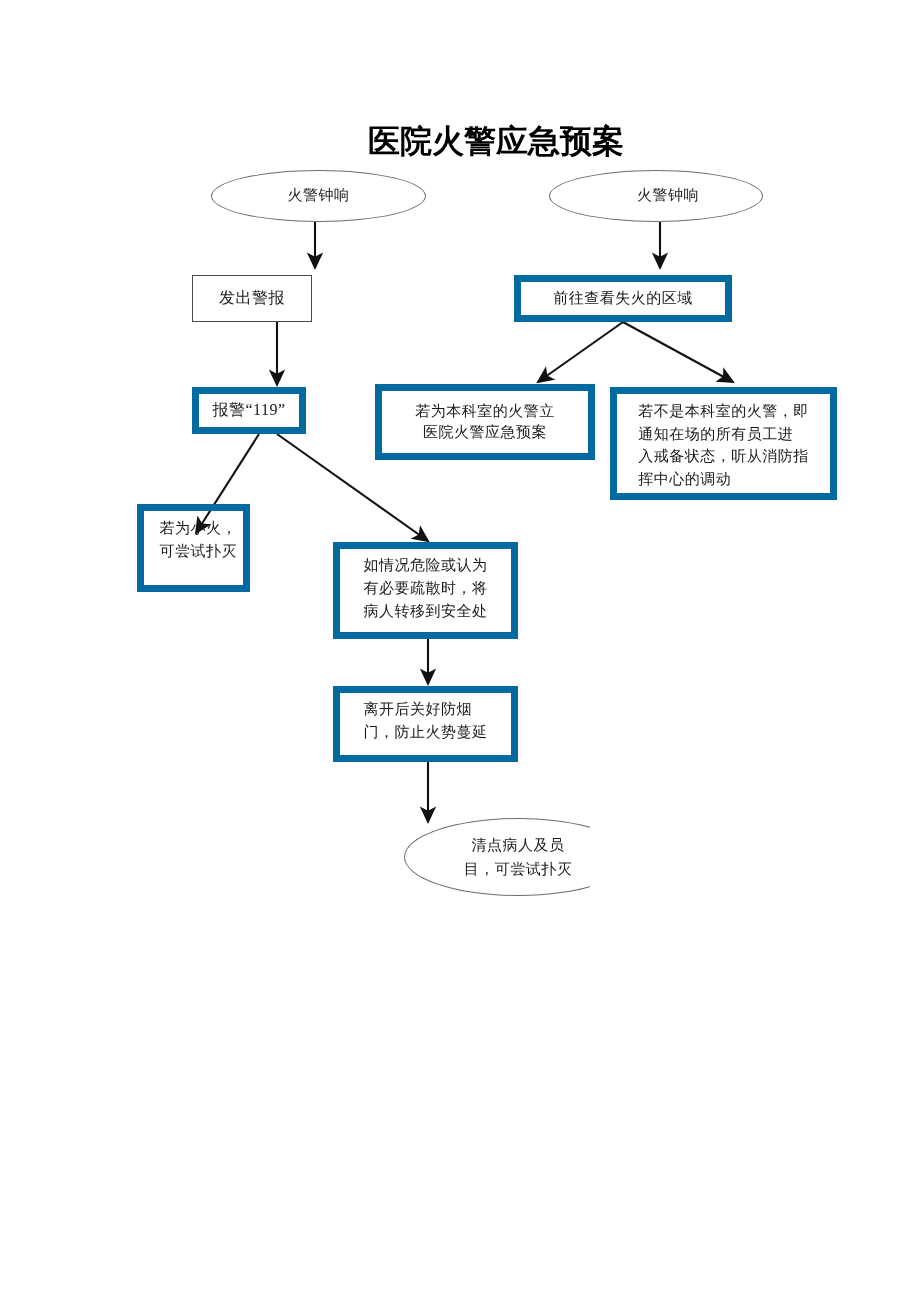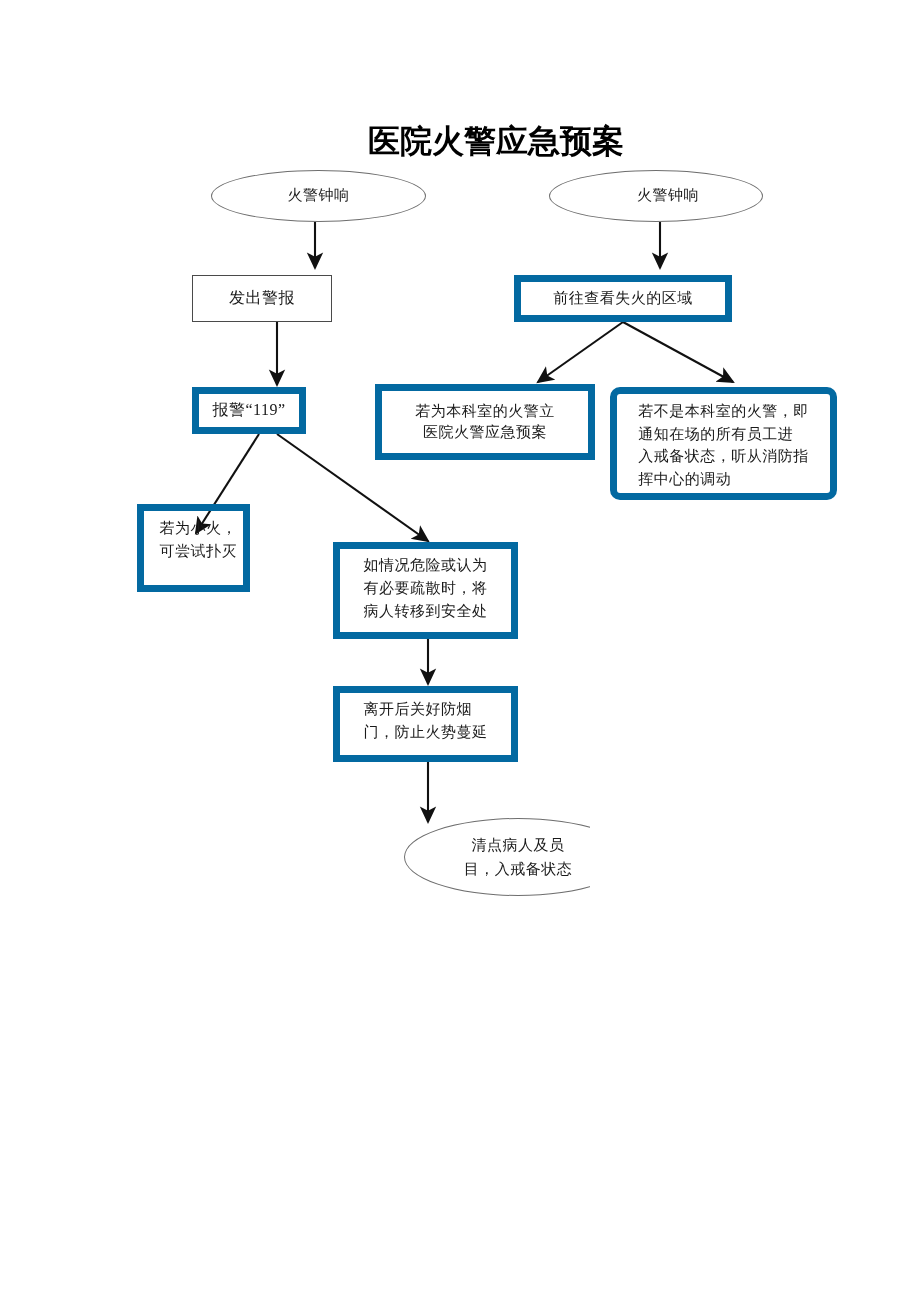--- a/index.html
+++ b/index.html
@@ -104,38 +104,38 @@
   <div class="title" style="left:368px; top:120px; font-size:32px;">医院火警应急预案</div>
 
   <div class="node ellipse" style="left:211px; top:170px; width:215px; height:52px;">
     <span class="node-text" style="font-size:15px;">火警钟响</span>
   </div>
 
   <div class="node ellipse" style="left:549px; top:170px; width:214px; height:52px;">
     <span class="node-text" style="font-size:15px;margin-left:24px;">火警钟响</span>
   </div>
 
-  <div class="node box strong" style="left:192px; top:275px; width:140px; height:47px;">
+  <div class="node box strong" style="left:192px; top:275px; width:120px; height:47px;">
     <span class="node-text" style="font-size:16px;">发出警报</span>
   </div>
 
   <div class="node box" style="left:514px; top:275px; width:218px; height:47px;">
     <span class="node-text" style="font-size:15px;">前往查看失火的区域</span>
   </div>
 
   <div class="node box" style="left:192px; top:387px; width:114px; height:47px;">
     <span class="node-text" style="font-size:16px;">报警“119”</span>
   </div>
 
   <div class="node box" style="left:375px; top:384px; width:220px; height:76px;">
     <span class="node-text" style="font-size:15px;">若为本科室的火警立
 医院火警应急预案</span>
   </div>
 
-  <div class="node box justify" style="left:610px; top:387px; width:227px; height:113px; padding:6px 8px; align-items:flex-start;border-radius:10px;">
+  <div class="node box justify" style="left:610px; top:387px; width:227px; height:113px; padding:6px 8px; align-items:flex-start;">
     <span class="node-text" style="font-size:15px; line-height:1.5;">若不是本科室的火警，即
 通知在场的所有员工进
 入戒备状态，听从消防指
 挥中心的调动</span>
   </div>
 
   <div class="node box" style="left:137px; top:504px; width:113px; height:88px; padding:6px 6px; align-items:flex-start;justify-content:flex-end;">
     <span class="node-text" style="font-size:15px; line-height:1.55;">若为小火，
 可尝试扑灭</span>
   </div>
@@ -146,18 +146,18 @@
 病人转移到安全处</span>
   </div>
 
   <div class="node box justify" style="left:333px; top:686px; width:185px; height:76px; padding:5px 8px; align-items:flex-start;">
     <span class="node-text" style="font-size:15px; line-height:1.55;">离开后关好防烟
 门，防止火势蔓延</span>
   </div>
 
   <div class="node ellipse" style="left:404px; top:818px; width:228px; height:78px; padding:0 10px;">
     <span class="node-text" style="font-size:15px; line-height:1.6;">清点病人及员
-目，入戒备状态</span>
+目，可尝试扑灭</span>
   </div>
 
   <div class="clip-mask" style="left:590px; top:800px; width:120px; height:110px;"></div>
 
 </div>
 
 </body></html>

